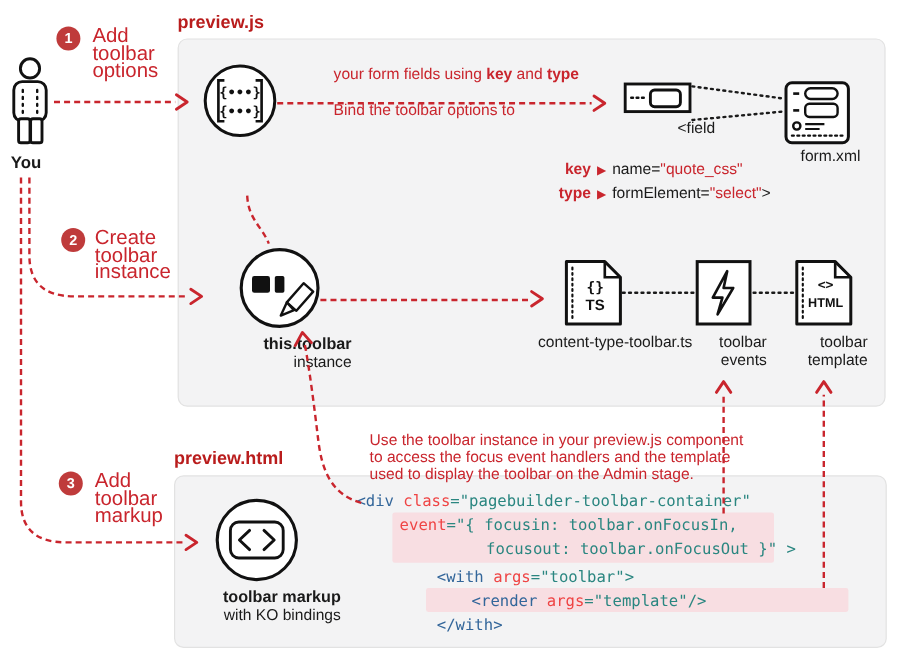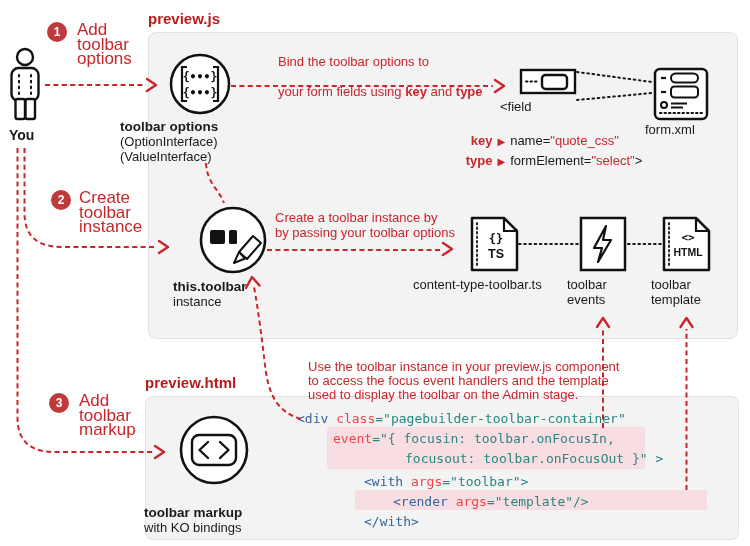--- a/index.html
+++ b/index.html
@@ -6,21 +6,21 @@
   #stage{position:relative;width:750px;height:546px;background:#fff;overflow:hidden;
          font-family:"Liberation Sans",sans-serif;color:#1a1a1a;}
   .abs{position:absolute;}
   .box{position:absolute;background:#f3f3f4;border:1px solid #e2e2e2;border-radius:8px;}
   .box-title{position:absolute;font-size:15px;font-weight:bold;color:#b91c1c;}
   .red{color:#c9252d;}
   .note{font-size:13px;line-height:15px;white-space:pre-line;}
   .note14{font-size:17px;line-height:14.5px;white-space:pre-line;}
   .step-circle{position:absolute;width:20px;height:20px;border-radius:50%;background:#bf3b3b;
                color:#fff;font-size:12px;font-weight:bold;display:flex;align-items:center;justify-content:center;}
-  .icon-label{position:absolute;text-align:left;font-size:13px;line-height:15px;}
+  .icon-label{position:absolute;text-align:right;font-size:13px;line-height:15px;}
   .icon-label .t{font-weight:bold;font-size:13.5px;}
   .kv-row{position:absolute;font-size:13px;white-space:pre;}
   .kv-label{display:inline-block;width:38px;text-align:right;font-weight:bold;color:#c9252d;}
   .kv-arrow{color:#c9252d;font-size:10px;padding:0 5px;}
   .kv-red{color:#c9252d;}
   .you{position:absolute;font-weight:bold;font-size:14px;}
   .code-line{position:absolute;font-family:"DejaVu Sans Mono",monospace;font-size:13px;white-space:pre;z-index:3;}
   .tok-tag{color:#33669a;}
   .tok-attr{color:#ef4444;}
   .tok-str{color:#2a8680;}
@@ -55,61 +55,54 @@
 toolbar
 instance</div>
 
   <div class="step-circle" style="left:49px;top:393px;">
       <span>3</span>
     </div>
   <div class="abs note14 red" style="left:79px;top:394px;">Add
 toolbar
 markup</div>
 
-  <div class="icon-label" style="left:120px;top:119px;width:160px;">
-    <div class="t">toolbar options</div>
-    <div>(OptionInterface)</div>
-    <div>(ValueInterface)</div>
-  </div>
 
   <div class="abs note red" style="left:278px;top:39px;">
+    <div><span>your form fields using </span><b>key</b><span> and </span><b>type</b></div>
     <div>Bind the toolbar options to</div>
-    <div><span>your form fields using </span><b>key</b><span> and </span><b>type</b></div>
   </div>
 
   <div class="icon-label" style="left:500px;top:99px;width:96px;">&lt;field</div>
   <div class="kv-row" style="left:440px;top:118px;">
     <span class="kv-label">key</span><span class="kv-arrow">▶</span><span>name=</span><span class="kv-red">"quote_css"</span>
   </div>
   <div class="kv-row" style="left:440px;top:138px;">
     <span class="kv-label">type</span><span class="kv-arrow">▶</span><span>formElement=</span><span class="kv-red">"select"</span><span>&gt;</span>
   </div>
   <div class="icon-label" style="left:645px;top:122px;width:72px;">form.xml</div>
 
   <div class="icon-label" style="left:173px;top:279px;width:120px;">
     <div class="t">this.toolbar</div>
     <div>instance</div>
   </div>
 
-  <div class="abs note red" style="left:275px;top:210px;">Create a toolbar instance by
-by passing your toolbar options</div>
 
   <div class="icon-label" style="left:413px;top:277px;width:164px;">
     <div>content-type-toolbar.ts</div>
   </div>
   <div class="icon-label pre" style="left:567px;top:277px;width:72px;">toolbar
 events</div>
   <div class="icon-label pre" style="left:651px;top:277px;width:72px;">toolbar
 template</div>
 
   <div class="abs note red" style="left:308px;top:360px;line-height:14px;">Use the toolbar instance in your preview.js component
 to access the focus event handlers and the template
 used to display the toolbar on the Admin stage.</div>
 
-  <div class="icon-label" style="left:144px;top:490px;width:140px;margin-top:15px;">
+  <div class="icon-label" style="left:144px;top:490px;width:140px;">
     <div class="t">toolbar markup</div>
     <div>with KO bindings</div>
   </div>
 
   <div class="hl" style="left:327px;top:427px;width:318px;height:42px;"></div>
   <div class="hl" style="left:355px;top:490px;width:352px;height:20px;"></div>
 
   <div class="code-line" style="left:297px;top:411px;"><span class="tok-tag">&lt;div </span><span class="tok-attr">class</span><span class="tok-str">="pagebuilder-toolbar-container"</span></div>
   <div class="code-line" style="left:333px;top:431px;"><span class="tok-attr">event</span><span class="tok-str">="{ focusin: toolbar.onFocusIn,</span></div>
   <div class="code-line" style="left:405px;top:451px;"><span class="tok-str">focusout: toolbar.onFocusOut }" &gt;</span></div>

